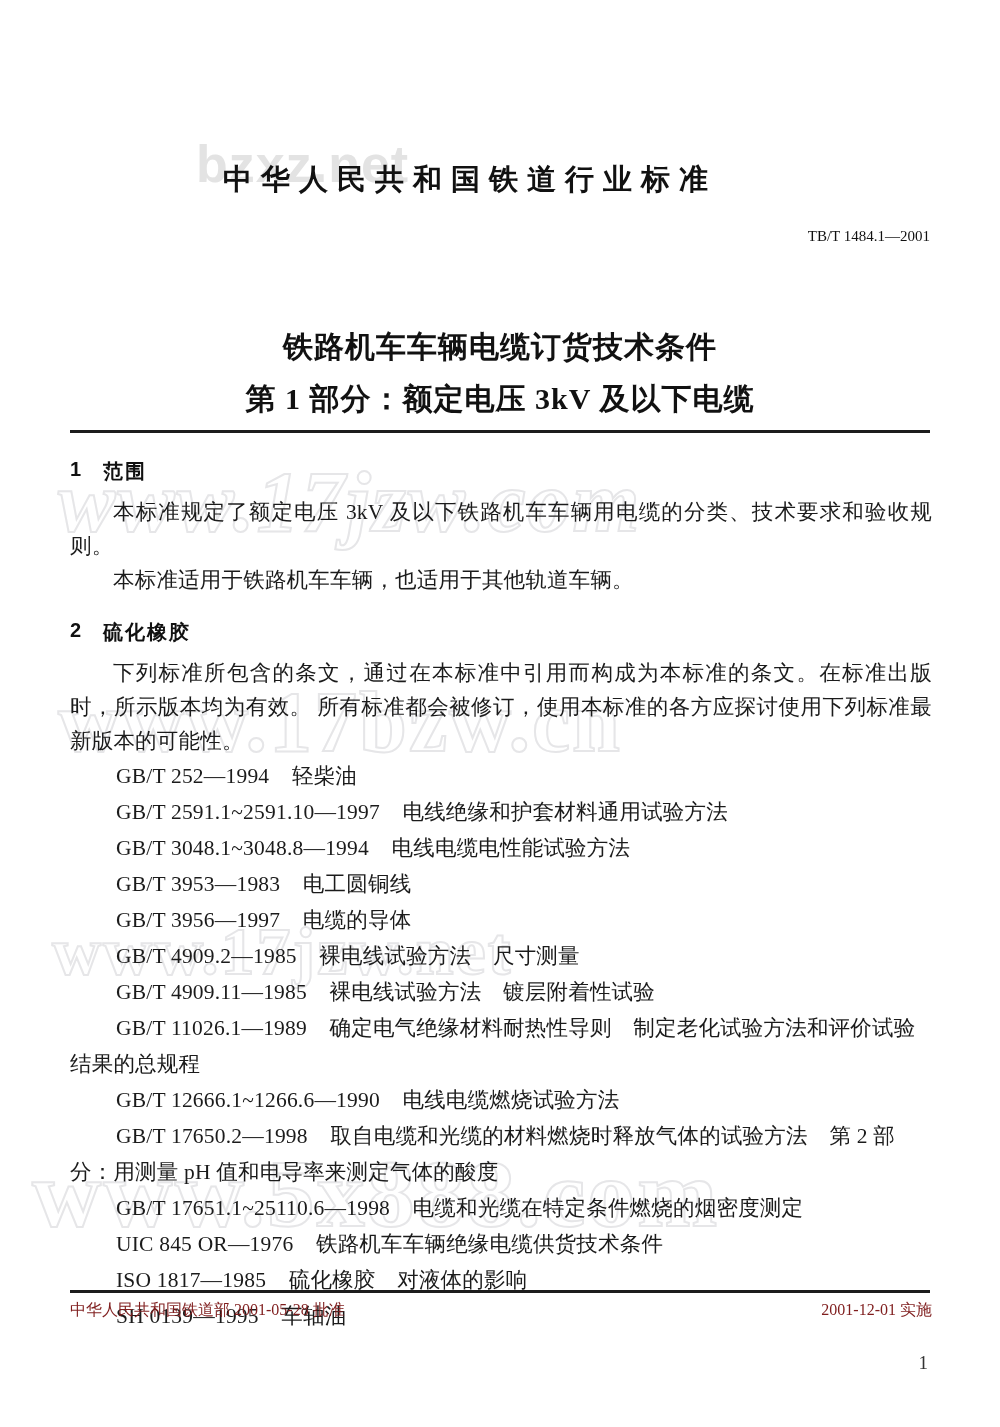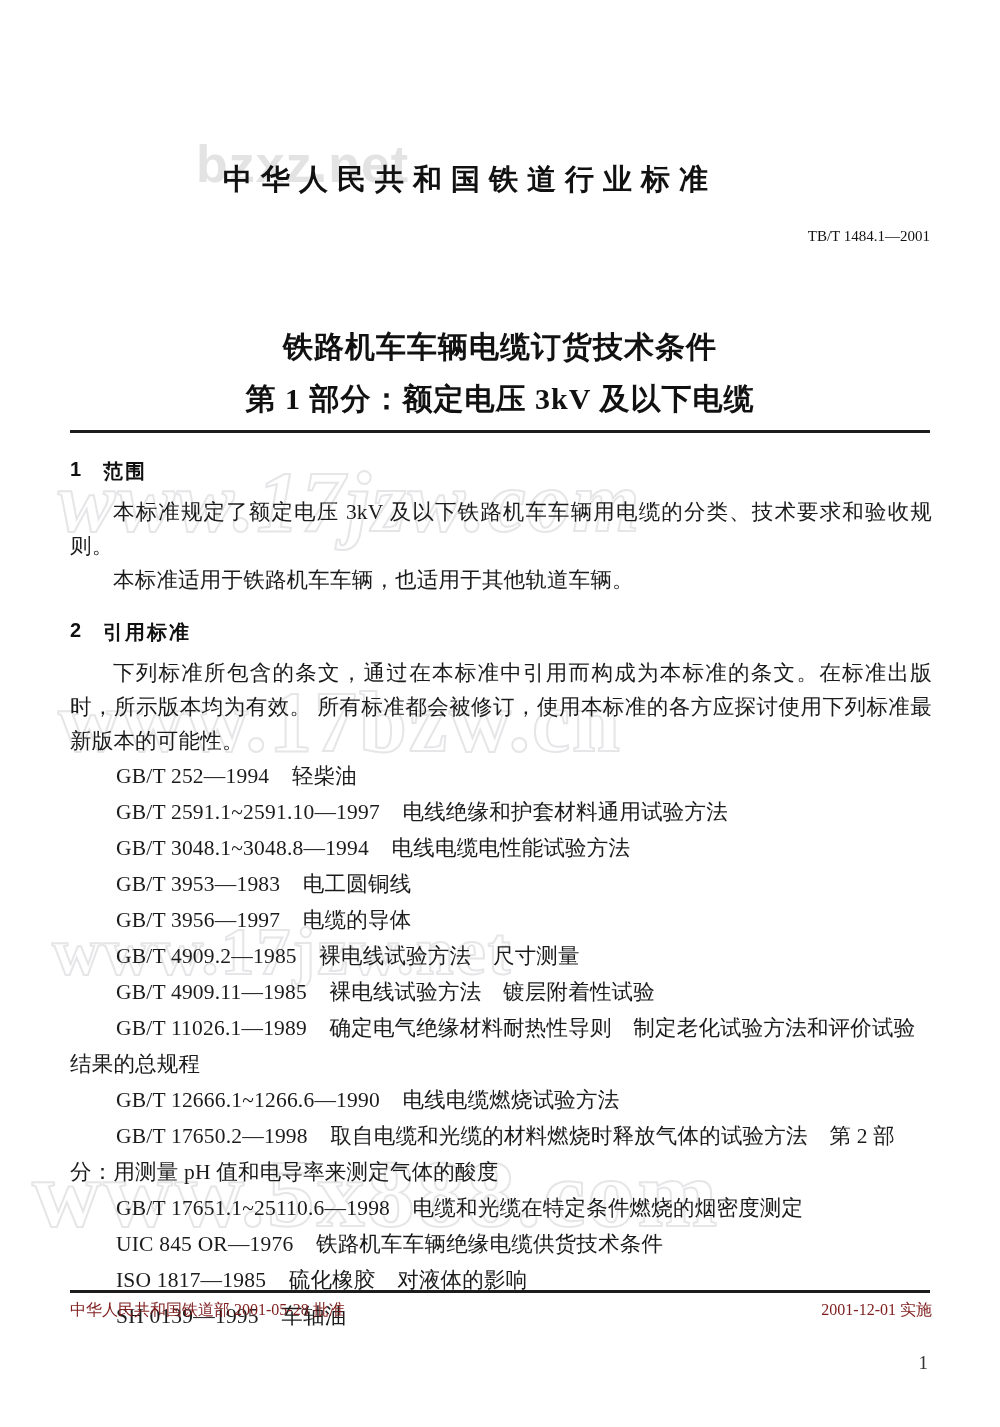--- a/index.html
+++ b/index.html
@@ -204,21 +204,21 @@
       <span class="num">1</span>
       <span class="ttl">范围</span>
     </div>
     <p class="para indent">本标准规定了额定电压 3kV 及以下铁路机车车辆用电缆的分类、技术要求和验收规则。</p>
     <p class="para indent">本标准适用于铁路机车车辆，也适用于其他轨道车辆。</p>
 
     <div class="sec-gap"></div>
 
     <div class="sec-head">
       <span class="num">2</span>
-      <span class="ttl">引用标准</span>
+      <span class="ttl">硫化橡胶</span>
     </div>
     <p class="para indent">下列标准所包含的条文，通过在本标准中引用而构成为本标准的条文。在标准出版时，所示版本均为有效。 所有标准都会被修订，使用本标准的各方应探讨使用下列标准最新版本的可能性。</p>
 
     <ul class="ref-list">
       <li><span class="ref-code">GB/T 252—1994</span><span class="ref-gap"></span><span>轻柴油</span></li>
       <li><span class="ref-code">GB/T 2591.1~2591.10—1997</span><span class="ref-gap"></span><span>电线绝缘和护套材料通用试验方法</span></li>
       <li><span class="ref-code">GB/T 3048.1~3048.8—1994</span><span class="ref-gap"></span><span>电线电缆电性能试验方法</span></li>
       <li><span class="ref-code">GB/T 3953—1983</span><span class="ref-gap"></span><span>电工圆铜线</span></li>
       <li><span class="ref-code">GB/T 3956—1997</span><span class="ref-gap"></span><span>电缆的导体</span></li>
       <li><span class="ref-code">GB/T 4909.2—1985</span><span class="ref-gap"></span><span>裸电线试验方法　尺寸测量</span></li>

